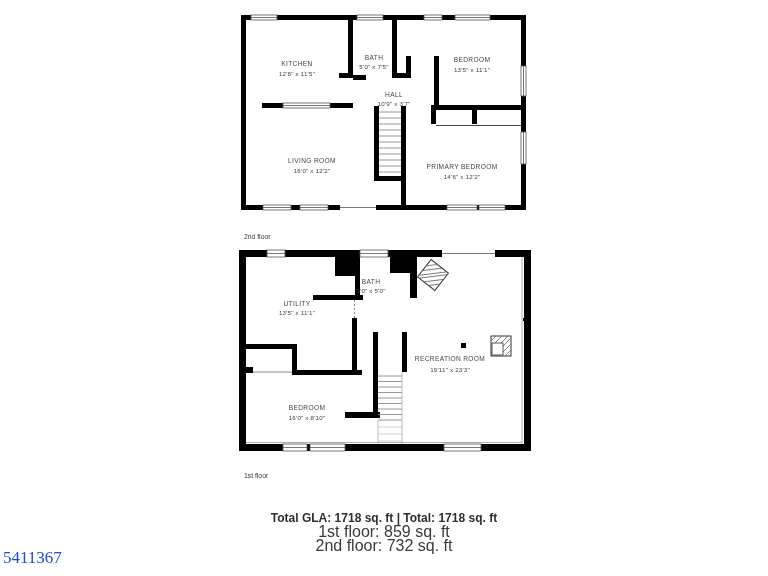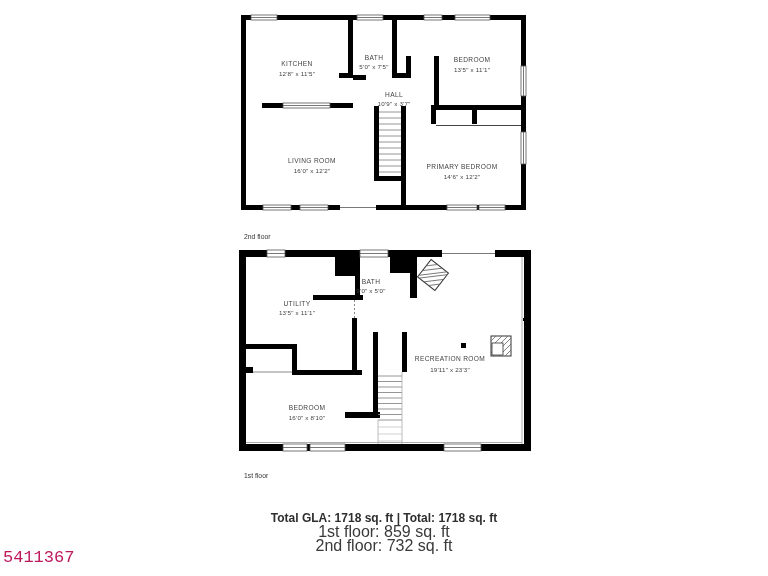--- a/index.html
+++ b/index.html
@@ -7,22 +7,22 @@
          font-family:"Liberation Sans",sans-serif;padding-left:32px;}
   svg{position:absolute;left:0;top:0;}
   .rname{font-family:"Liberation Sans",sans-serif;font-size:6.6px;fill:#3f3f3f;
          text-anchor:middle;letter-spacing:.35px;}
   .rdims{font-family:"Liberation Sans",sans-serif;font-size:6.2px;fill:#3f3f3f;
          text-anchor:middle;letter-spacing:.2px;}
   .flabel{font-family:"Liberation Sans",sans-serif;font-size:6.8px;fill:#333;text-anchor:start;}
   .summary{position:absolute;left:0;top:511px;width:768px;text-align:center;color:#333;}
   .s1{font-size:12px;font-weight:bold;color:#2e2e2e;line-height:14px;}
   .s2{font-size:16px;color:#3a3a3a;line-height:14px;}
-  .photo-id{position:absolute;left:3px;top:548px;font-size:17px;color:#be185d;
-            font-family:Liberation Mono, monospace;}
+  .photo-id{position:absolute;left:3px;top:548px;font-size:17px;color:#1d4ed8;
+            font-family:Liberation Serif, serif;}
 </style>
 </head>
 <body>
 
 <div class="stage">
 <svg width="768" height="576" viewBox="0 0 768 576">
 
   <g>
     <g fill="#000">
       <rect x="241" y="15" width="285" height="5"></rect>

